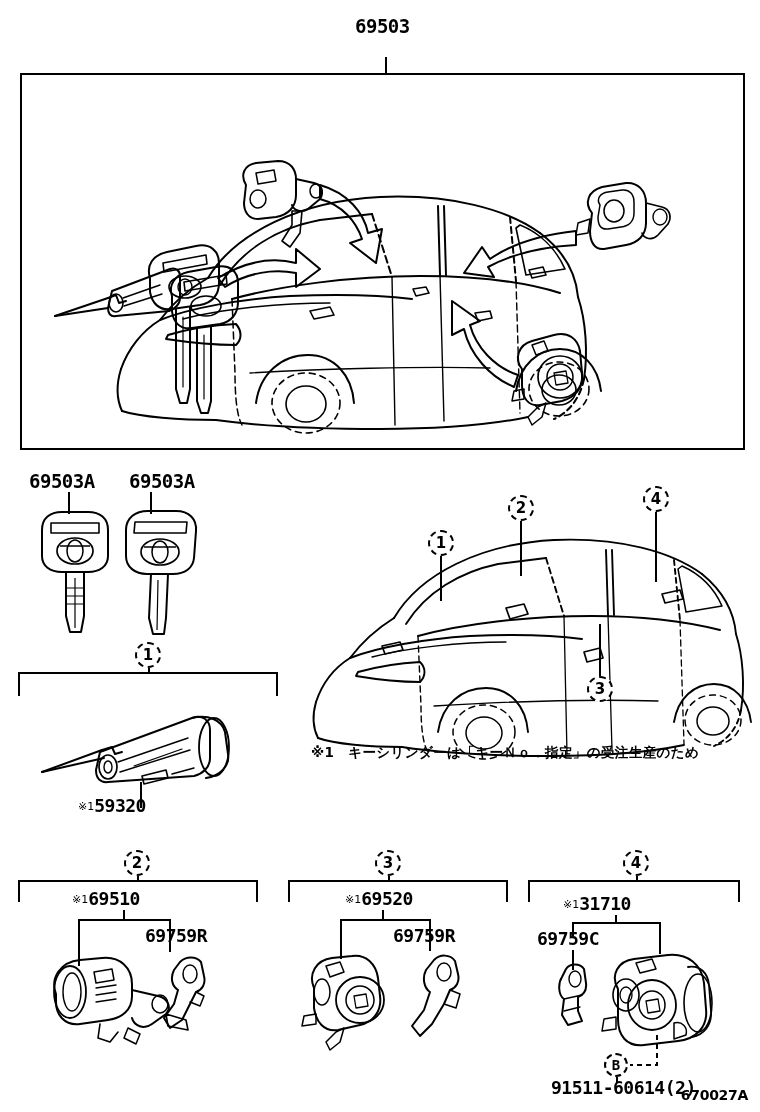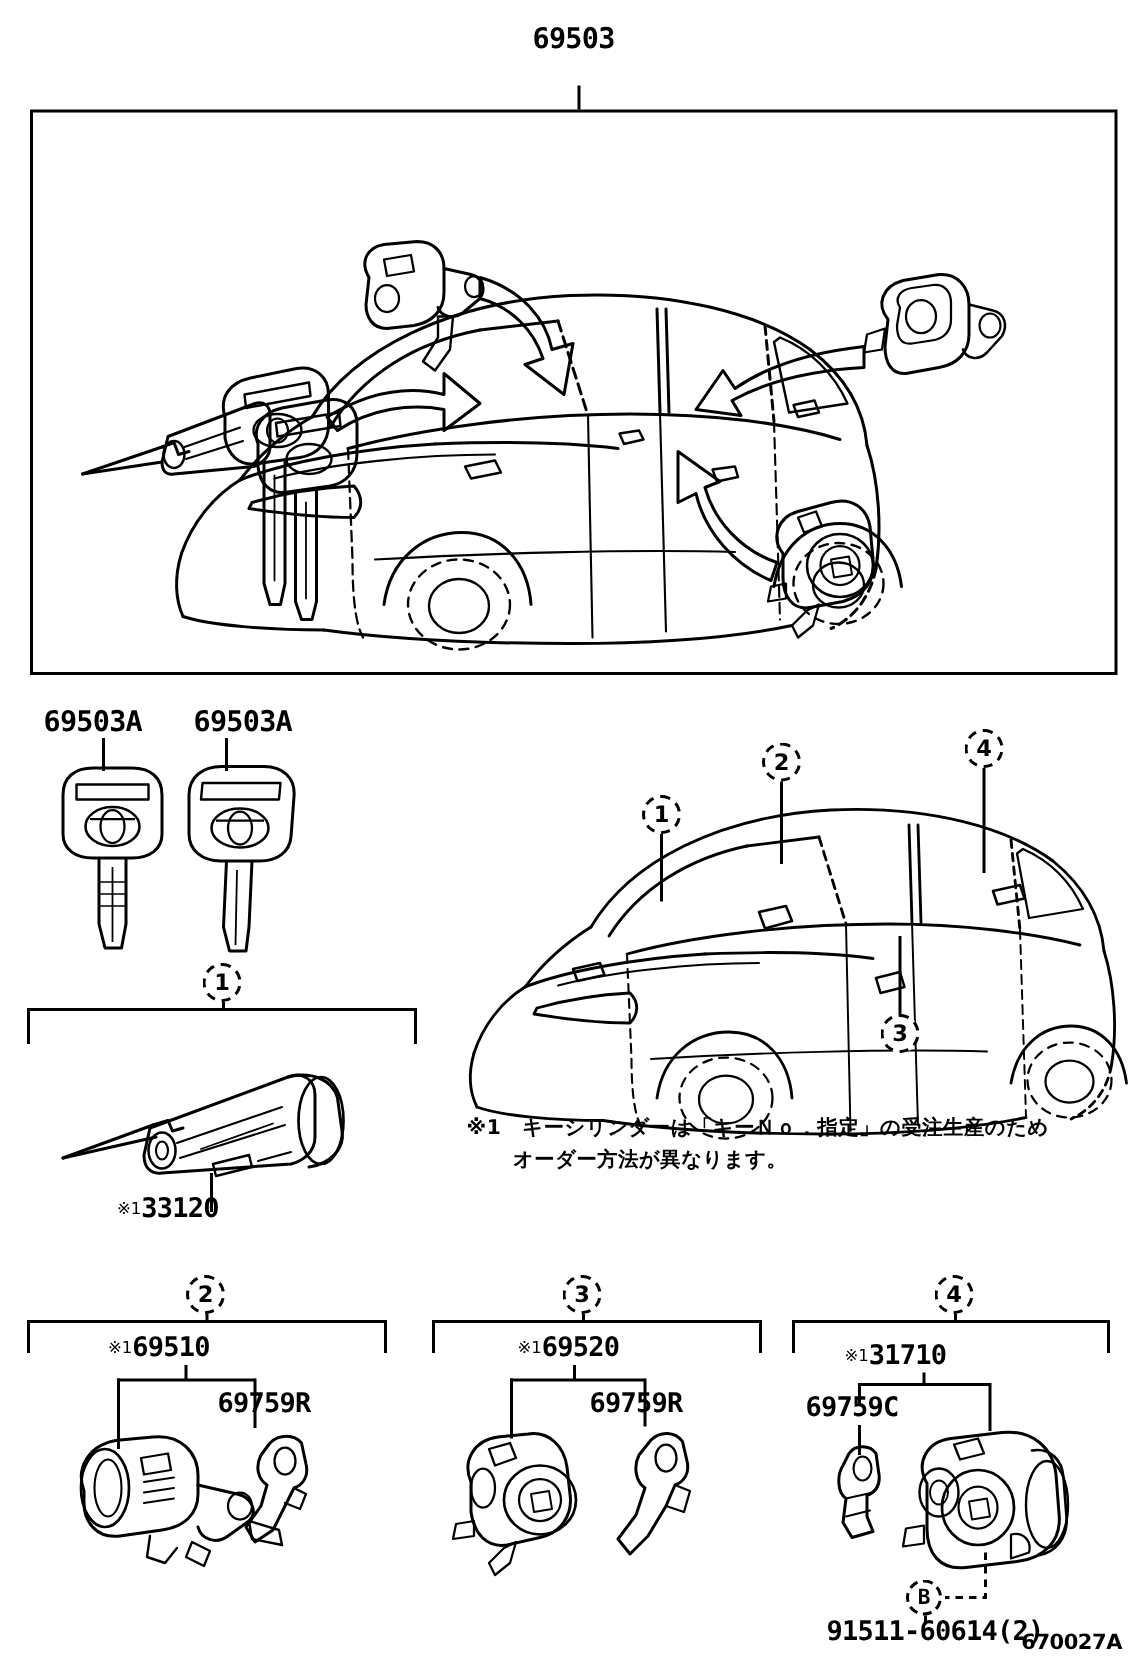--- a/index.html
+++ b/index.html
@@ -276,21 +276,21 @@
       <ellipse cx="86" cy="67" rx="9" ry="12" stroke-width="1.7"></ellipse>
       <ellipse cx="86" cy="67" rx="4" ry="6" stroke-width="1.4"></ellipse>
 
       <path d="M120 76 L 144 70 L 146 78 L 122 84 Z" stroke-width="1.6"></path>
       <path d="M150 74 L 172 68" stroke-width="1.4"></path>
     </g>
   </svg>
 </div>
 <div class="abs vline" style="left:140px;top:782px;height:26px;"></div>
 <div class="abs pn pn-md" style="left:78px;top:795px;">
-  <span class="kome">※1</span><span>33120</span>
+  <span class="kome">※1</span><span>59320</span>
 </div>
 
 <div class="abs" style="left:330px;top:500px;width:420px;height:230px;">
   <svg width="420" height="230" viewBox="0 0 420 230">
     <g fill="none" stroke="#000" stroke-width="1.9" stroke-linejoin="round" stroke-linecap="round">
 
       <path d="M64 118 C 90 74 150 44 224 40 C 290 37 342 52 372 74"></path>
       <path d="M372 74 C 394 92 404 112 406 134"></path>
 
       <path d="M76 124 C 96 92 130 72 168 64"></path>
@@ -351,21 +351,20 @@
 <div class="abs vline" style="left:520px;top:521px;height:55px;"></div>
 
 <div class="abs circnum dashed" style="left:587px;top:676px;">3</div>
 <div class="abs vline" style="left:599px;top:624px;height:52px;"></div>
 
 <div class="abs circnum dashed" style="left:643px;top:486px;">4</div>
 <div class="abs vline" style="left:655px;top:512px;height:70px;"></div>
 
 <div class="abs" id="jp-note">
   <span class="jl">※1　キーシリンダーは「キーＮｏ．指定」の受注生産のため</span>
-  <span class="jl jl-indent">オーダー方法が異なります。</span>
 </div>
 
 <div class="abs circnum dashed" style="left:124px;top:850px;">2</div>
 <div class="abs vline" style="left:137px;top:876px;height:6px;"></div>
 <div class="abs bracket" style="left:18px;top:880px;width:240px;height:22px;"></div>
 
 <div class="abs pn pn-md" style="left:72px;top:888px;">
   <span class="kome">※1</span><span>69510</span>
 </div>
 

